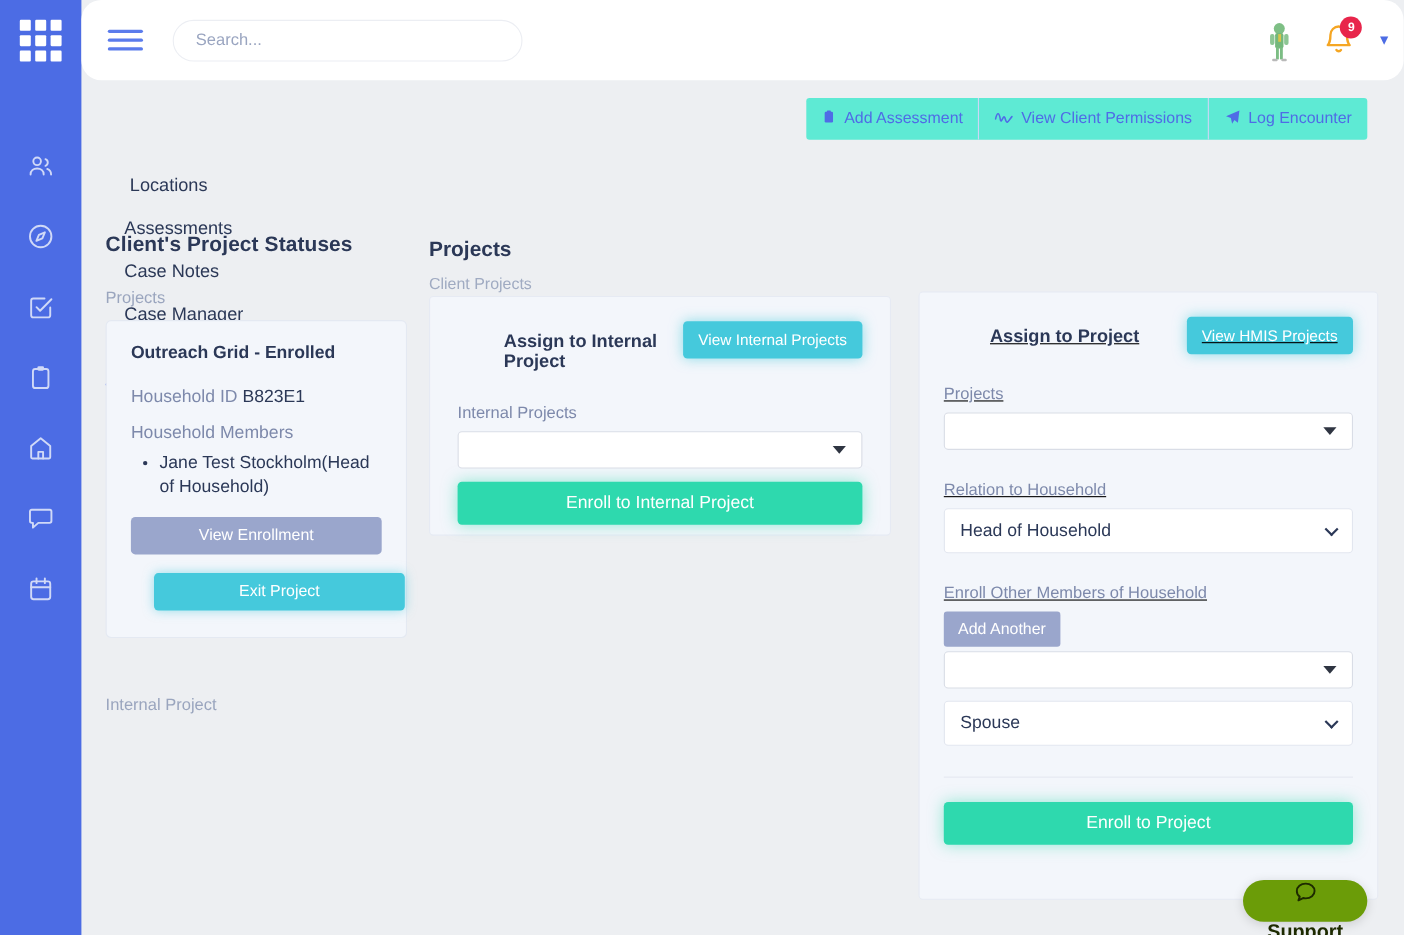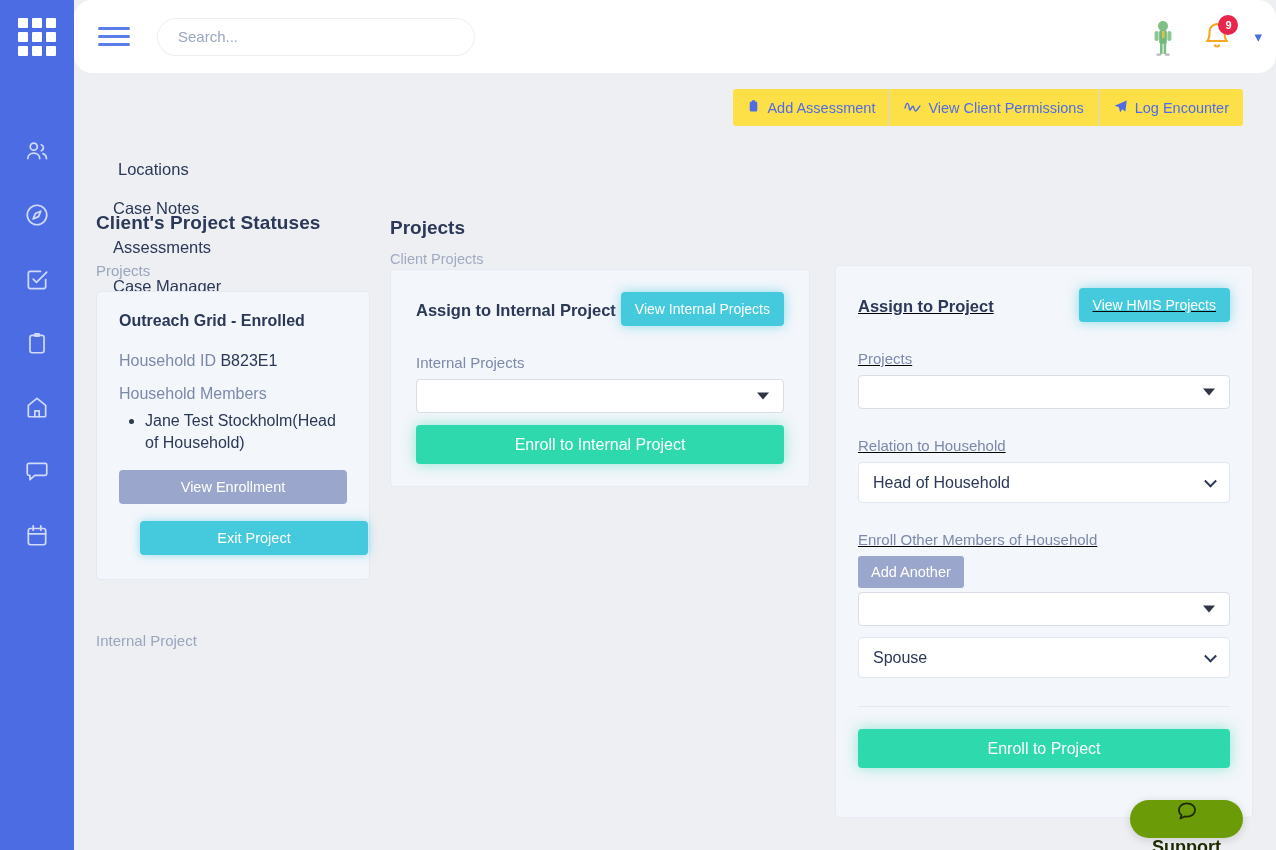--- a/index.html
+++ b/index.html
@@ -50,21 +50,21 @@
   #bell-badge {
     position: absolute; right: -6px; top: -5px; min-width: 20px; height: 20px;
     background: #e8254b; color: #fff; border-radius: 10px; font-size: 11px; font-weight: bold;
     display: flex; align-items: center; justify-content: center; padding: 0 5px;
   }
   #header-caret { color: #4c6ce4; font-size: 15px; cursor: pointer; line-height: 1; }
 
   
   #actionbar {
     position: absolute; right: 33px; top: 89px; display: flex;
-    background: #fde047; border-radius: 3px; overflow: hidden;
+    background: #5eead4; border-radius: 3px; overflow: hidden;
   }
   #actionbar .act {
     display: flex; align-items: center; gap: 7px; padding: 9px 14px;
     color: #4f6ce6; font-size: 14.5px; cursor: pointer; white-space: nowrap;
   }
   #actionbar .act + .act { border-left: 1px solid #ccd6f7; }
   #actionbar .act svg { flex: 0 0 auto; }
 
   
   #tabs {
@@ -108,21 +108,21 @@
   #main-title { position: absolute; left: 390px; top: 217px; font-size: 19px; font-weight: bold; color: #2b3857; }
   #client-projects-label { position: absolute; left: 390px; top: 251px; font-size: 14.5px; color: #a0abc2; }
 
   .card {
     position: absolute; background: #f3f6fb; border: 1px solid #e6eaf3; border-radius: 4px;
   }
   #card-internal { left: 390px; top: 269px; width: 420px; height: 218px; padding: 22px 25px; }
   #card-hmis    { left: 835px; top: 265px; width: 418px; height: 553px; padding: 22px 22px; text-decoration: underline; }
 
   .card-head { display: flex; align-items: flex-start; justify-content: space-between; }
-  .card-head h3 { font-size: 16.5px; font-weight: bold; color: #2b3857; padding-top: 9px; }
+  .card-head h3 { font-size: 16.5px; font-weight: bold; color: #2b3857; padding-top: 9px; margin-left: 42px; }
   .btn-pill {
     border: none; border-radius: 4px; color: #fff; background: #45c9dc; cursor: pointer;
     font-size: 14px; font-family: "Liberation Sans", sans-serif; padding: 9px 14px;
     box-shadow: 0 0 12px rgba(69,201,220,.6); white-space: nowrap;
   }
   .field-label { font-size: 15px; color: #7d89ab; margin-top: 28px; margin-bottom: 8px; }
 
   .combo {
     position: relative; height: 34px; background: #fff; border: 1px solid #d9dde6;
     border-radius: 4px; cursor: pointer;
@@ -297,22 +297,22 @@
       <svg width="15" height="15" viewBox="0 0 24 24" fill="#4f6ce6">
         <path d="M22 2.5L2.5 10.8l7 2.3 1.9 8.4 3.3-5.3 5.1 3.9z"></path>
       </svg>
     </span>
     <span>Log Encounter</span>
   </div>
 </div>
 
 <div id="tabs">
   <div class="tab">Locations</div>
+  <div class="tab">Assessments</div>
   <div class="tab">Case Notes</div>
-  <div class="tab">Assessments</div>
   <div class="tab">Case Manager</div>
   <div class="tab active">Projects</div>
   <div class="tab">Appointments</div>
 </div>
 
 <div id="leftcol">
   <div class="panel-title">Client's Project Statuses</div>
   <div class="section-label">Projects</div>
 
   <div class="status-card">

